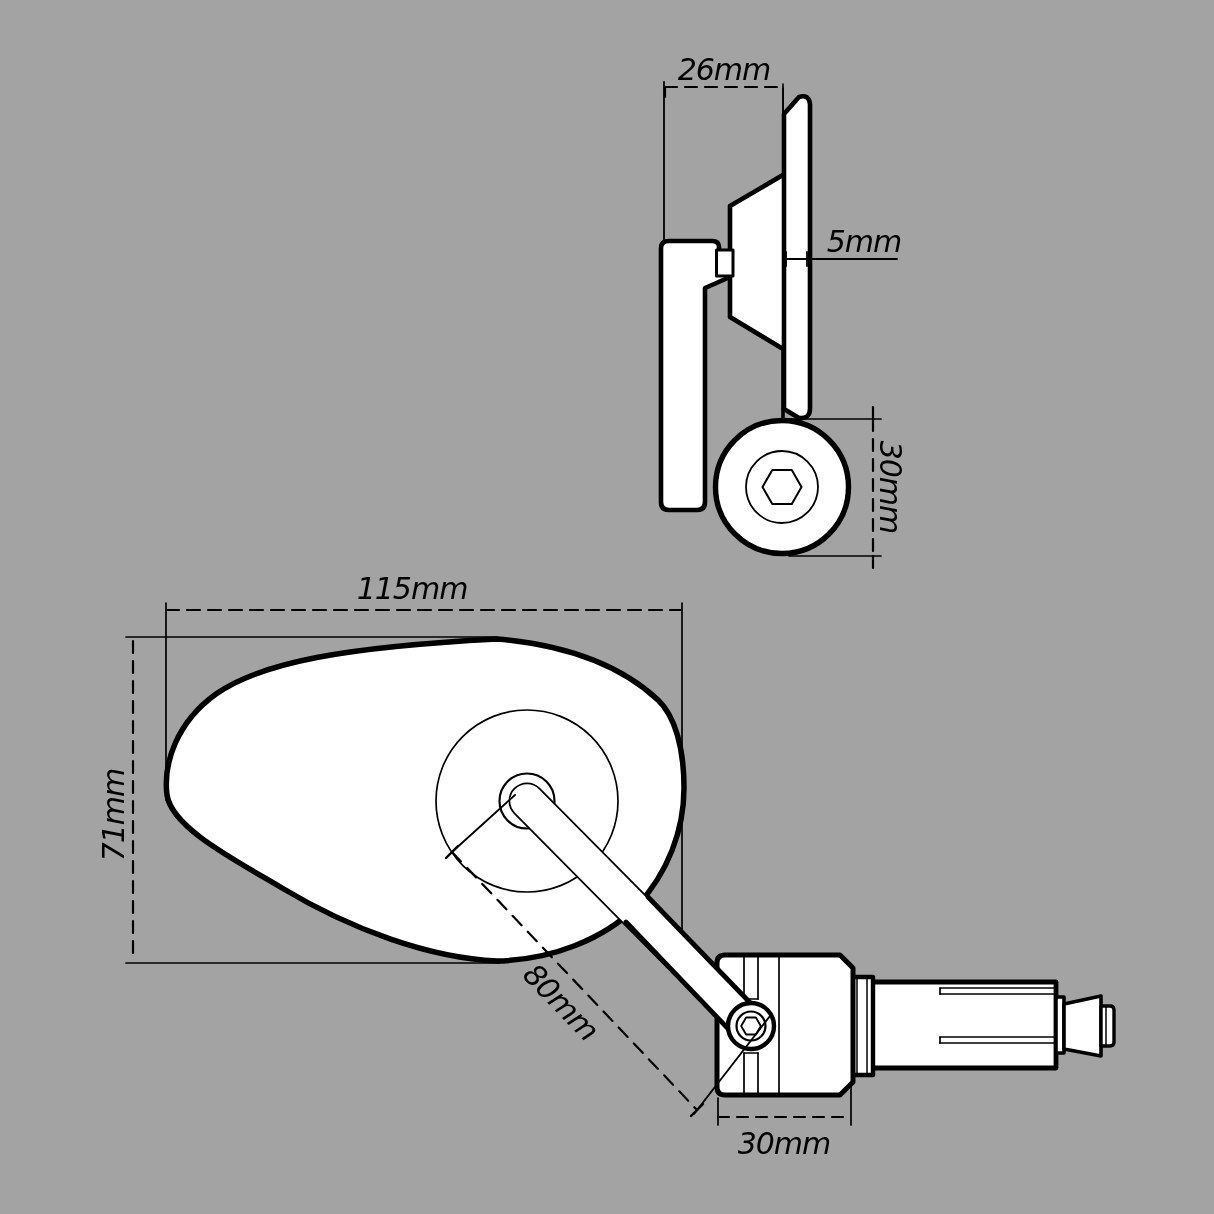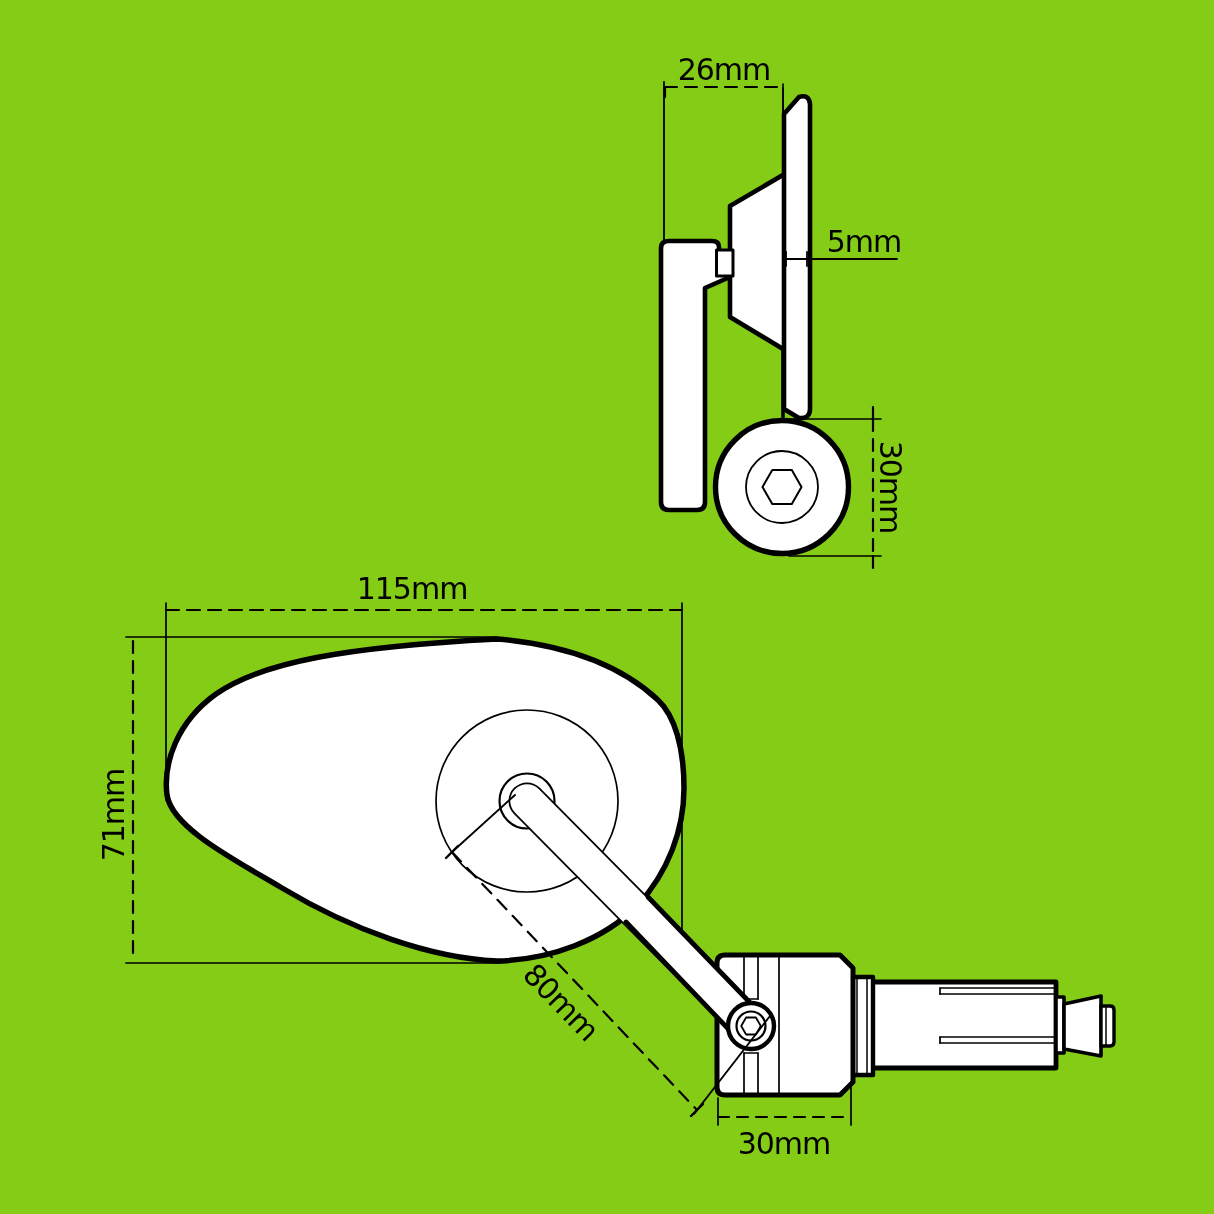--- a/index.html
+++ b/index.html
@@ -1,16 +1,16 @@
 <!DOCTYPE html>
 <html><head>
 <meta charset="utf-8">
 <style>
   html,body{margin:0;padding:0;background:#ffffff;}
-  .stage{position:relative;width:1214px;height:1214px;background:#84cc16;overflow:hidden;}
+  .stage{position:relative;width:1214px;height:1214px;background:#a3a3a3;overflow:hidden;font-style:italic;}
   svg{position:absolute;left:0;top:0;}
   .dim-label{
     font-family:"DejaVu Sans","Liberation Sans",sans-serif;
     font-size:30px;
     font-weight:500;
     letter-spacing:-1px;
     fill:#000000;
   }
 </style>
 </head>

